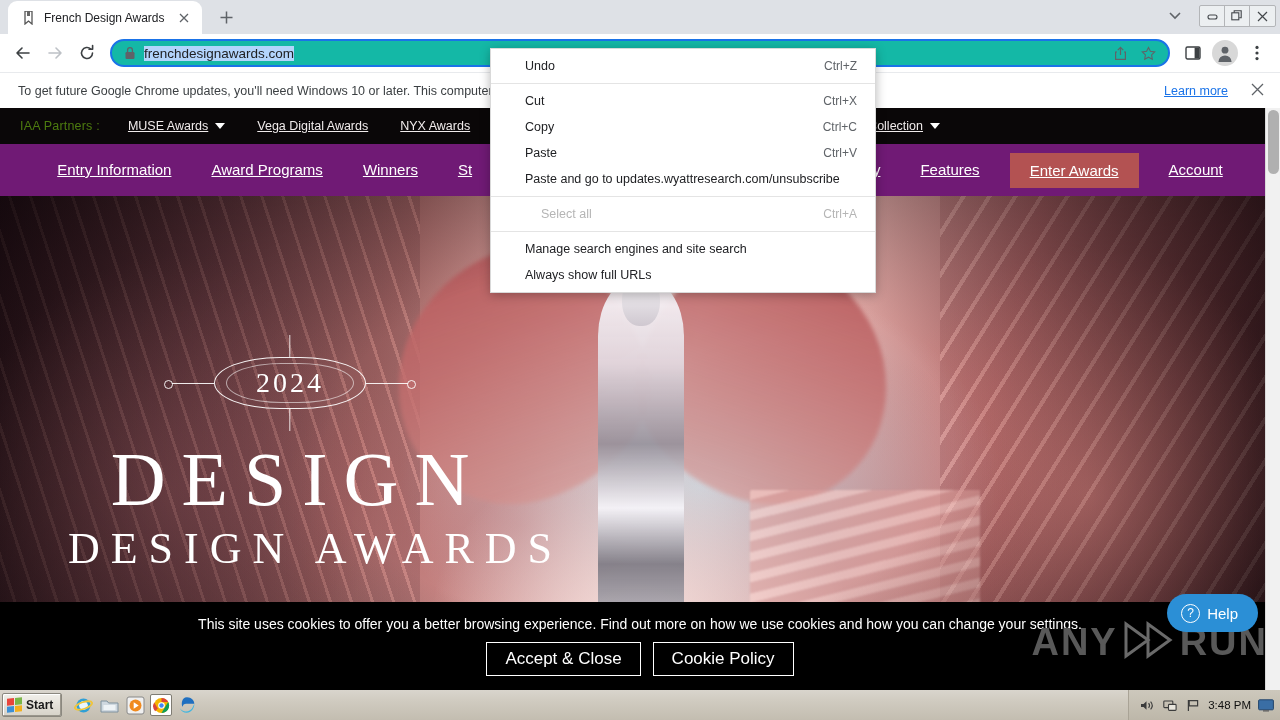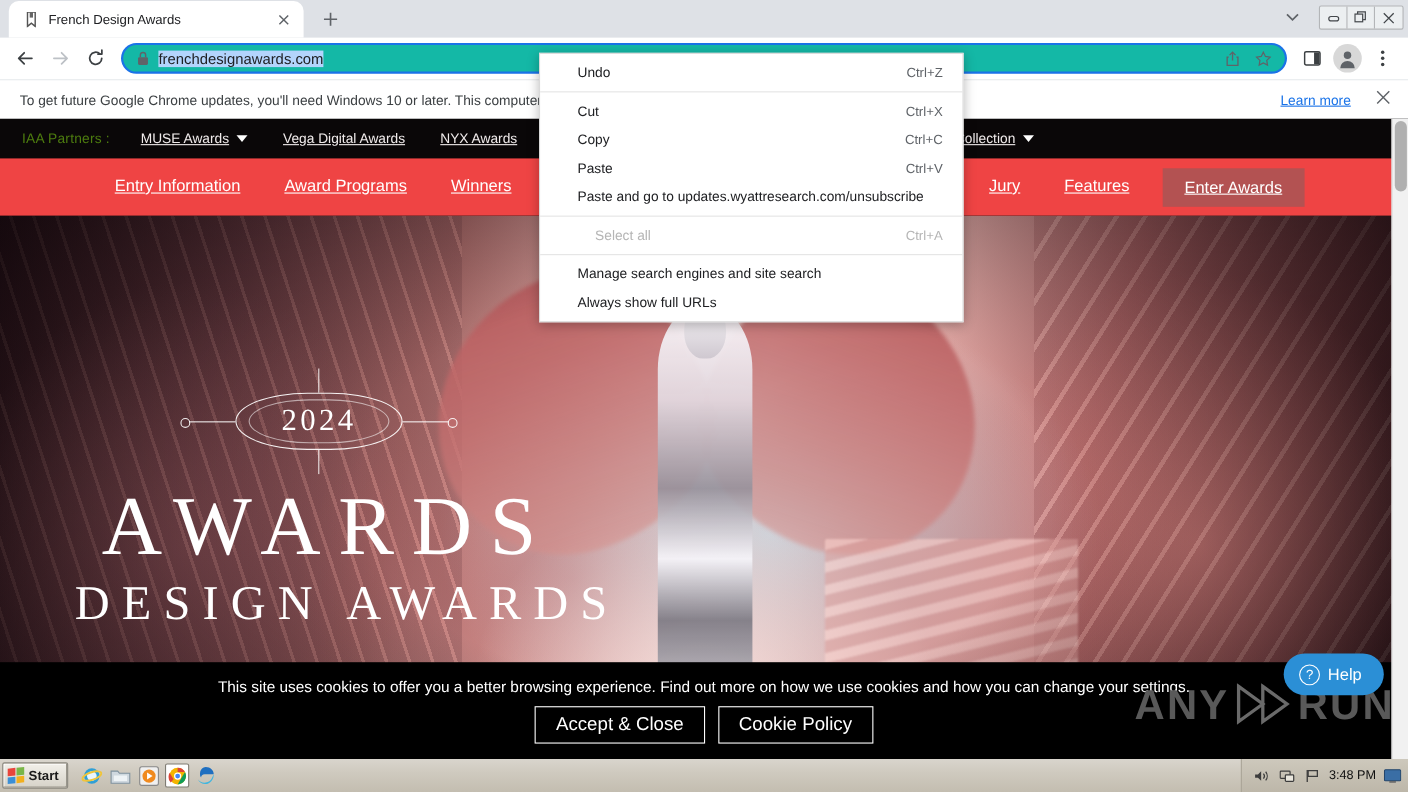--- a/index.html
+++ b/index.html
@@ -25,21 +25,21 @@
     height: 34px;
     background: #dee1e6;
     display: flex;
     align-items: flex-end;
     padding-left: 8px;
   }
   .tab {
     position: relative;
     display: flex; align-items: center;
     height: 33px;
-    width: 268px;
+    width: 194px;
     background: #ffffff;
     border-radius: 9px 9px 0 0;
     padding: 0 10px 0 12px;
     gap: 8px;
   }
   .tab-favicon {
     width: 16px; height: 16px;
     display: flex; align-items: center; justify-content: center;
     flex: 0 0 16px;
     color: #444;
@@ -209,21 +209,21 @@
     width: 0; height: 0;
     border-left: 5px solid transparent;
     border-right: 5px solid transparent;
     border-top: 6px solid #ffffff;
   }
   .pb-spacer { flex: 1 1 auto; }
 
   
   .mainnav {
     height: 52px;
-    background: #ef4444;
+    background: #701a75;
     display: flex; align-items: center;
     justify-content: center;
     gap: 0px;
     position: relative; z-index: 3; text-align: right;
   }
   .nav-item {
     color: #ffffff;
     font-size: 15px;
     padding: 0 20px;
     white-space: nowrap;
@@ -715,20 +715,21 @@
     </div>
 
     <div class="mainnav">
       <a class="nav-item" href="#">Entry Information</a>
       <a class="nav-item" href="#">Award Programs</a>
       <a class="nav-item" href="#">Winners</a>
       <a class="nav-item" href="#">St</a>
       <a class="nav-item" href="#" style="padding-left:360px">Jury</a>
       <a class="nav-item" href="#">Features</a>
       <a class="nav-item cta" href="#">Enter Awards</a>
+      <a class="nav-item" href="#">Account</a>
     </div>
 
     <div class="hero">
       <div class="hero-art"></div>
       <div class="petals-l"></div>
       <div class="petals-r"></div>
       <div class="petal-wing left"></div>
       <div class="petal-wing right"></div>
       <div class="stairs"></div>
       <div class="statue"></div>
@@ -736,21 +737,21 @@
       <div class="hero-vignette"></div>
 
       <div class="hero-logo">
         <div class="badge">
           <i class="badge-stem top"></i>
           <i class="badge-deco l"></i>
           <span>2024</span>
           <i class="badge-deco r"></i>
           <i class="badge-stem bot"></i>
         </div>
-        <div class="logo-line1">AWARDS</div>
+        <div class="logo-line1">DESIGN</div>
         <div class="logo-line2">DESIGN AWARDS</div>
       </div>
     </div>
 
     <div class="cookiebar">
       <div class="cookie-text">This site uses cookies to offer you a better browsing experience. Find out more on how we use cookies and how you can change your settings.</div>
       <div class="cookie-btns">
         <button class="cookie-btn">Accept &amp; Close</button>
         <button class="cookie-btn">Cookie Policy</button>
       </div>

